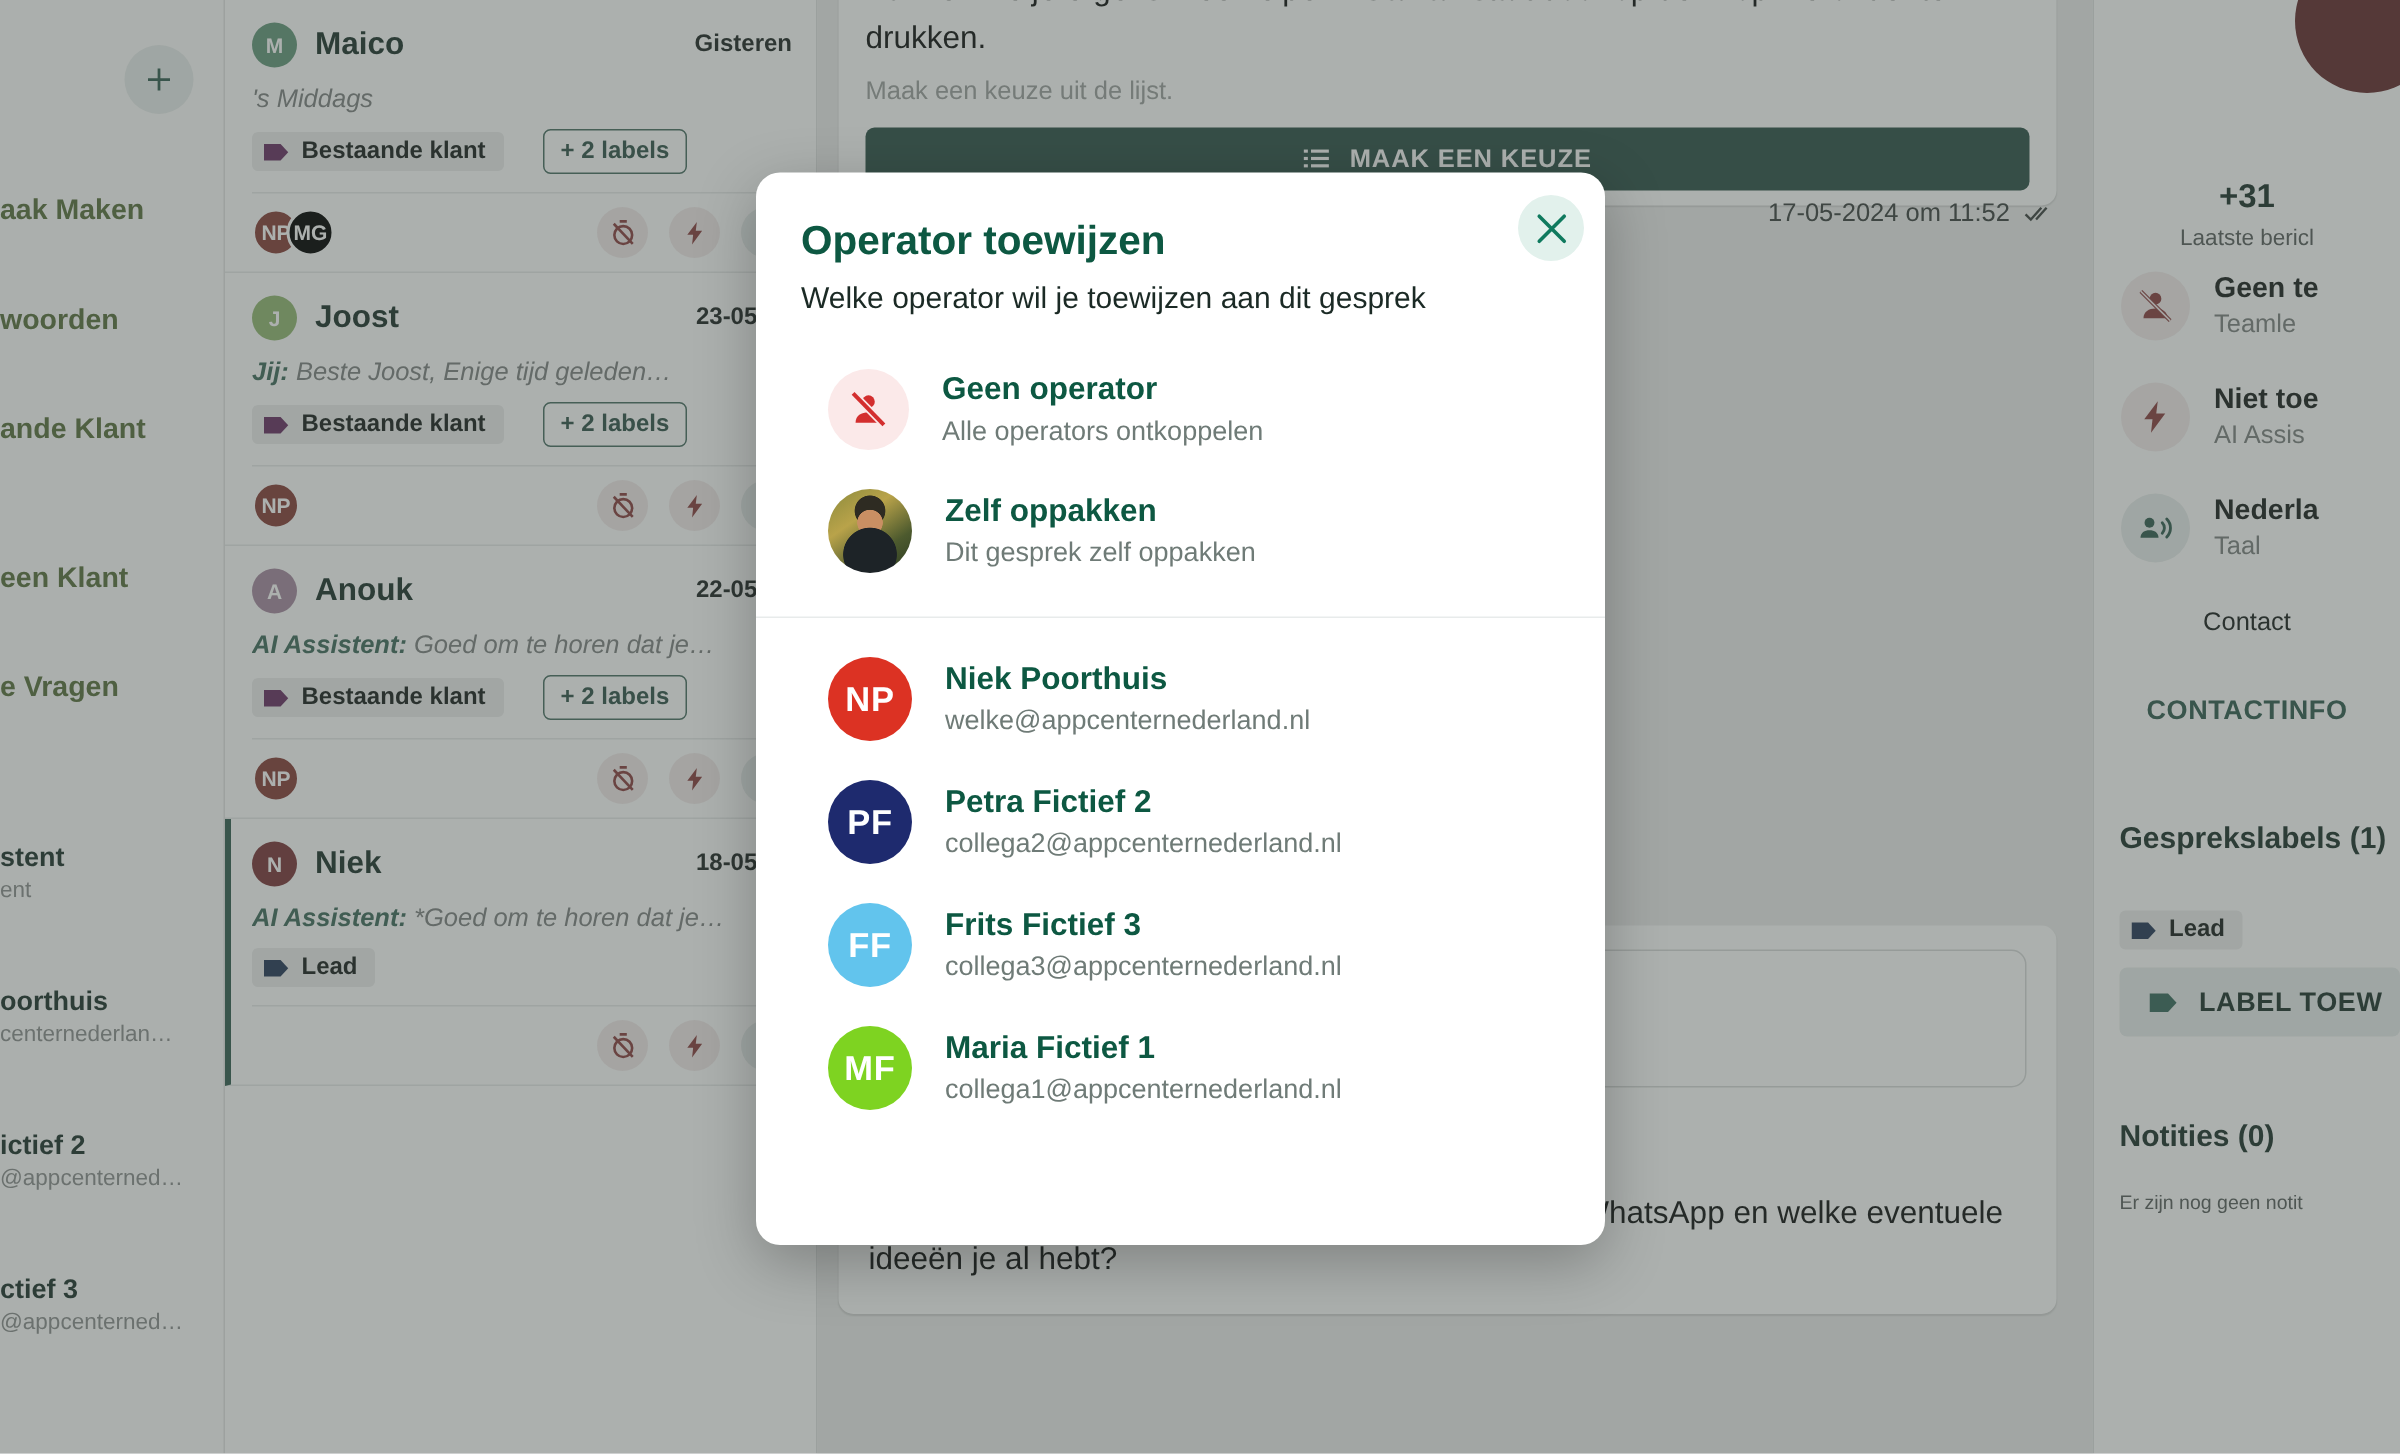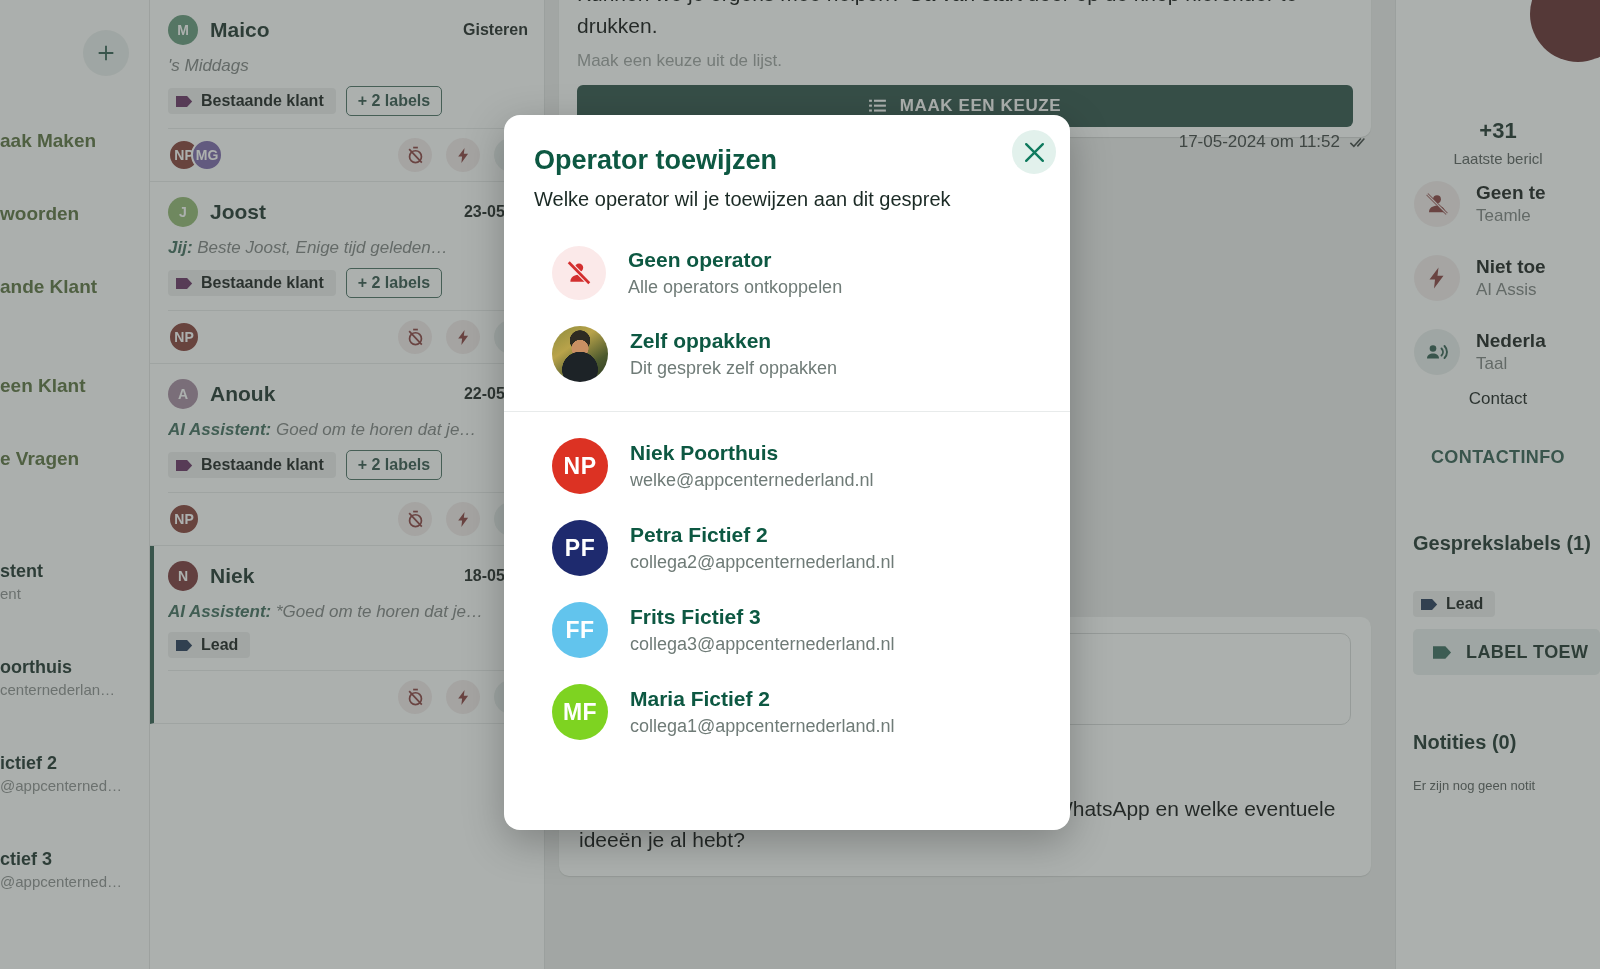--- a/index.html
+++ b/index.html
@@ -64,21 +64,21 @@
     display:flex; align-items:center; justify-content:center;
     flex:0 0 30px; margin-right:12px;
   }
   .c-name{ color:#0c3b2e; font-size:21px; font-weight:bold; flex:1; }
   .c-time{ color:#1a2c26; font-size:16px; font-weight:bold; white-space:nowrap; }
   .c-preview{
     color:#7d8683; font-size:17px; font-style:italic;
     margin:6px 0 4px 0; white-space:nowrap; overflow:hidden;
   }
   .c-preview .who{ color:#1b7a5a; font-weight:bold; }
-  .c-labels{ display:flex; align-items:center; gap:10px; padding:6px 0 12px; }
+  .c-labels{ display:flex; align-items:center; gap:26px; padding:6px 0 12px; }
   .tag{
     display:flex; align-items:center; gap:8px;
     background:#eceeee; border-radius:4px;
     padding:4px 12px 4px 8px;
     font-size:16px; font-weight:bold; color:#16251f;
   }
   .tagdot{ width:17px; height:13px; }
   .tag-more{
     border:1px solid #2b7a63; border-radius:5px;
     padding:5px 11px; font-size:16px; color:#17604c; font-weight:bold;
@@ -143,21 +143,21 @@
   .rc-sub{ text-align:center; color:#566460; font-size:15px; margin-top:6px; white-space:nowrap; }
   .rc-item{ display:flex; align-items:center; gap:16px; padding:14px 0 14px 18px; }
   .rc-ic{
     width:46px; height:46px; border-radius:50%; flex:0 0 46px;
     display:flex; align-items:center; justify-content:center;
   }
   .rc-ic.red{ background:#fbeaea; }
   .rc-ic.green{ background:#e4efec; }
   .rc-t{ color:#16251f; font-size:19px; font-weight:bold; white-space:nowrap; }
   .rc-s{ color:#7b8582; font-size:17px; white-space:nowrap; margin-top:2px; }
-  .rc-contact{ text-align:center; color:#16251f; font-size:17px; white-space:nowrap; }
+  .rc-contact{ text-align:center; color:#16251f; font-size:17px; margin-top:16px; white-space:nowrap; }
   .rc-tab{ text-align:center; color:#0f6b52; font-size:18px; font-weight:bold; letter-spacing:.4px; margin-top:38px; white-space:nowrap;}
   .rc-sec{ color:#0c3b2e; font-size:20px; font-weight:bold; margin:64px 0 0 17px; white-space:nowrap; }
   .rc-lead{ margin:36px 0 0 17px; }
   .rc-addlabel{
     margin:12px 0 0 17px; background:#e4efec; border-radius:5px;
     height:46px; display:flex; align-items:center; gap:14px; padding-left:20px;
     color:#0c3b2e; font-size:18px; font-weight:bold; letter-spacing:.4px; white-space:nowrap;
   }
   .rc-none{ color:#566460; font-size:13px; margin:24px 0 0 17px; white-space:nowrap; }
   .top-right-blob{
@@ -276,21 +276,21 @@
         <svg class="tagdot" viewBox="0 0 20 15">
                 <path d="M0 1h13l6 6.5-6 6.5H0z" fill="#9b1f8f"></path>
               </svg>
         <span>Bestaande klant</span>
       </div>
       <div class="tag-more">+ 2 labels</div>
     </div>
     <div class="c-foot">
       <div class="stack">
               <div class="c-avatar" style="background:#cf2f22">NP</div>
-              <div class="c-avatar" style="background:#8b5cf6">MG</div>
+              <div class="c-avatar" style="background:#000000">MG</div>
             </div>
       <div class="c-foot-icons">
         <div class="fi red">
           <svg width="19" height="19" viewBox="0 0 24 24">
                   <circle cx="12" cy="13.5" r="7.5" stroke="#d32f2f" stroke-width="2.2" fill="none"></circle>
                   <path d="M9 2h6" stroke="#d32f2f" stroke-width="2.2"></path>
                   <path d="M4 4l16 17" stroke="#d32f2f" stroke-width="2.2"></path>
                 </svg>
         </div>
         <div class="fi red">
@@ -585,19 +585,19 @@
         <div class="m-row">
     <div class="m-av" style="background:#62c4ed">FF</div>
     <div>
       <div class="m-name">Frits Fictief 3</div>
       <div class="m-mail">collega3@appcenternederland.nl</div>
     </div>
         </div>
         <div class="m-row">
     <div class="m-av" style="background:#7ed321">MF</div>
     <div>
-      <div class="m-name">Maria Fictief 2</div>
+      <div class="m-name">Maria Fictief 1</div>
       <div class="m-mail">collega1@appcenternederland.nl</div>
     </div>
         </div>
       </div>
   </div>
 </div>
 
 </body></html>

